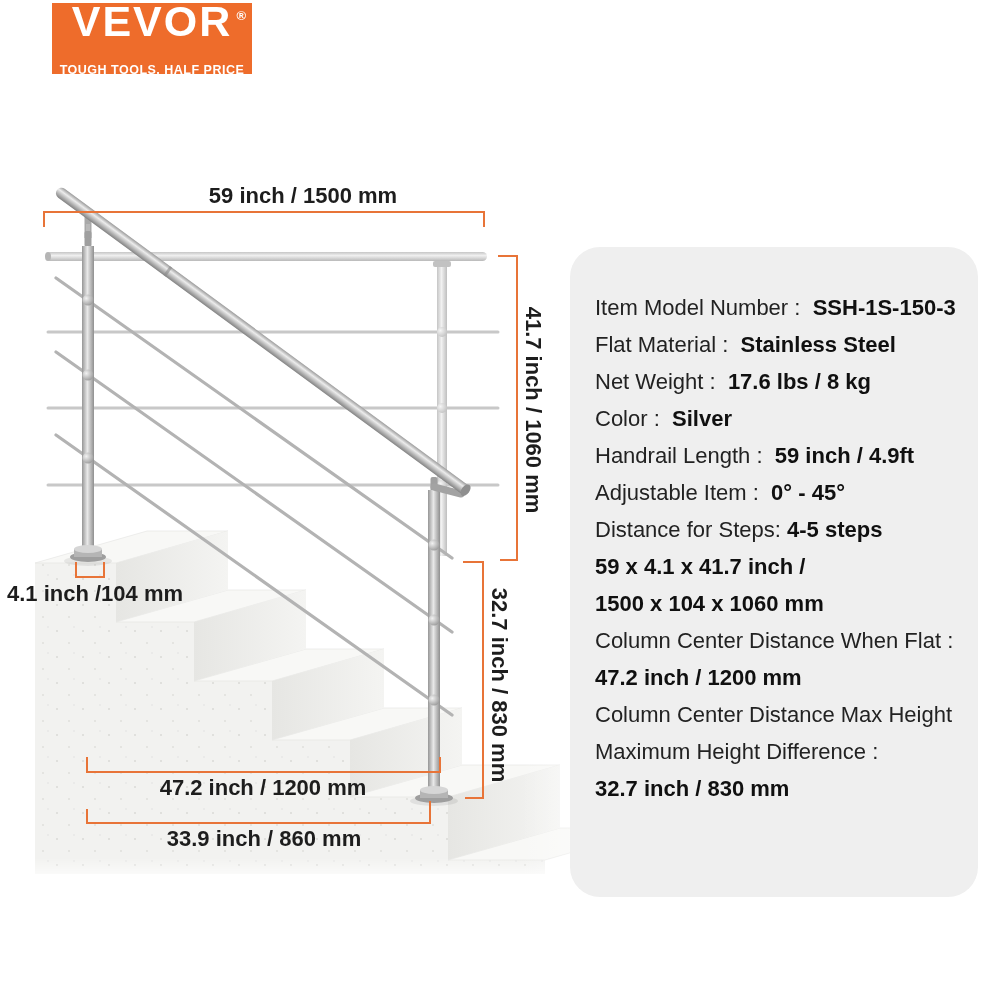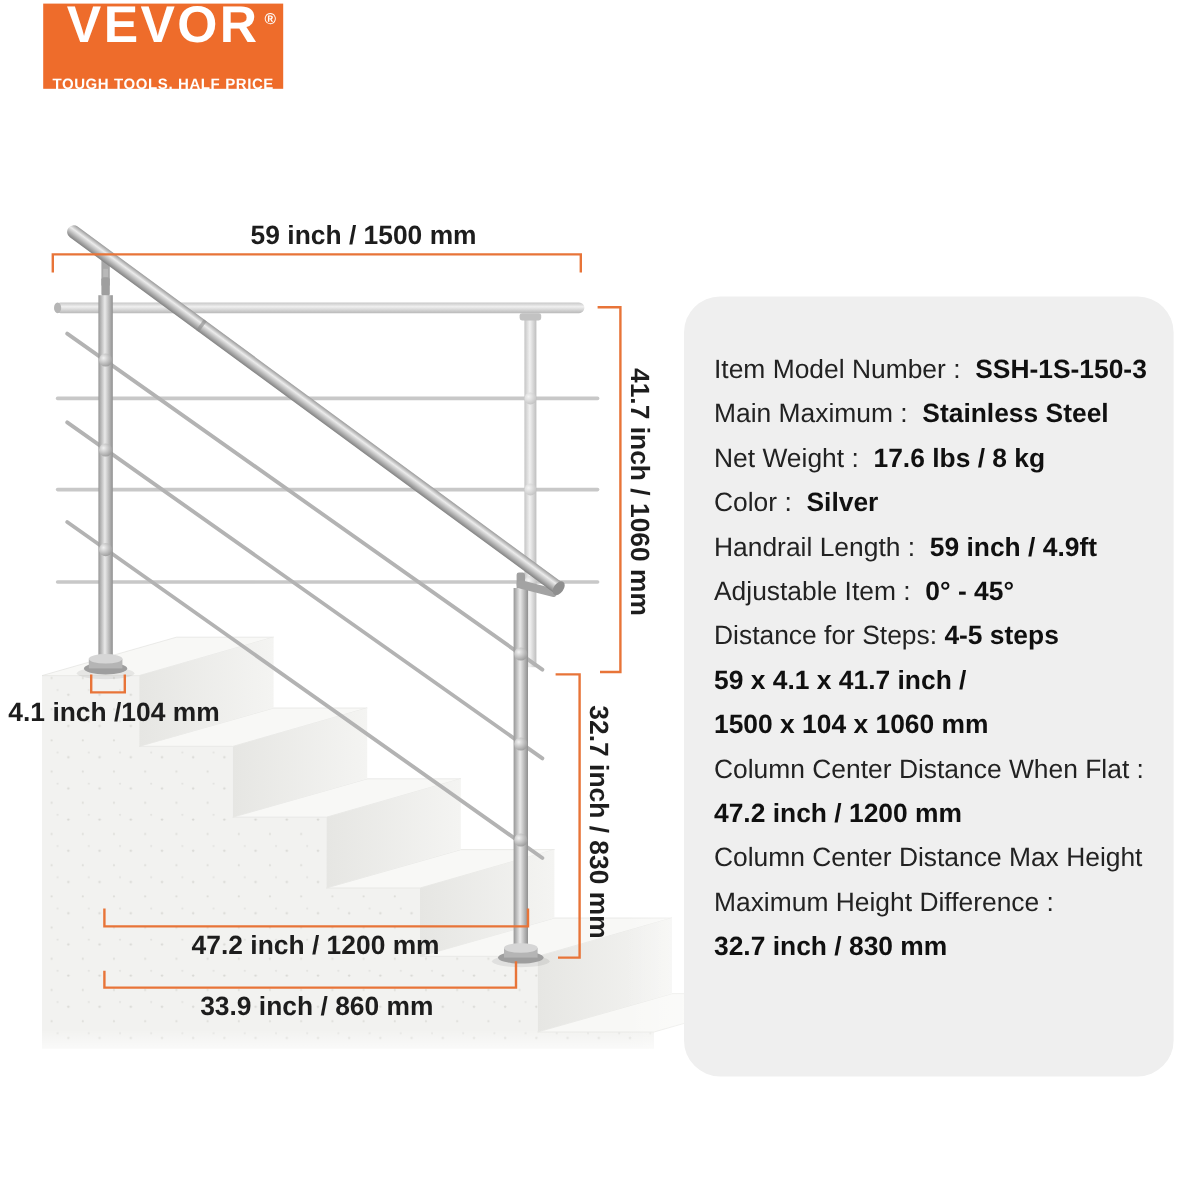--- a/index.html
+++ b/index.html
@@ -2,21 +2,21 @@
 <html style="--accent: #e87438;"><head>
 <meta charset="utf-8">
 <style>
   html,body{margin:0;padding:0;}
   body{
     width:1000px;height:1000px;position:relative;background:#ffffff;
     font-family:"Liberation Sans", sans-serif;overflow:hidden;
   }
   
   .logo{
-    position:absolute;left:36px;top:3px;width:200px;height:71px;
+    position:absolute;left:52px;top:3px;width:200px;height:71px;
     display:flex;flex-direction:column;align-items:center;justify-content:center;
     color:#fff;
   }
   .logo-word{font-weight:bold;font-size:43px;line-height:1;letter-spacing:2px;}
   .logo-reg{position:absolute;top:5px;right:6px;font-size:13px;font-weight:bold;}
   .logo-tag{font-size:12.5px;font-weight:bold;letter-spacing:0.5px;margin-top:20px;white-space:nowrap;}
   
   .diagram-svg{position:absolute;left:0;top:0;z-index:1;}
   .dim{stroke:var(--accent,#e87438);stroke-width:2;fill:none;}
   .dim-label{fill:#1d1d1d;font-weight:bold;font-size:22px;font-family:"Liberation Sans",sans-serif;}
@@ -201,21 +201,21 @@
 
 <div class="logo" style="background: rgb(238, 108, 43); color: rgb(255, 255, 255);">
   <div class="logo-word">VEVOR</div>
   <div class="logo-reg">®</div>
   <div class="logo-tag">TOUGH TOOLS, HALF PRICE</div>
 </div>
 
 <div class="panel" style="background: rgb(239, 239, 239); margin-top: 37px;">
   <div id="spec-lines">
       <div class="spec-line"><span>Item Model Number :  </span><b>SSH-1S-150-3</b></div>
-      <div class="spec-line"><span>Main Maximum :  </span><b>Stainless Steel</b></div>
+      <div class="spec-line"><span>Flat Material :  </span><b>Stainless Steel</b></div>
       <div class="spec-line"><span>Net Weight :  </span><b>17.6 lbs / 8 kg</b></div>
       <div class="spec-line"><span>Color :  </span><b>Silver</b></div>
       <div class="spec-line"><span>Handrail Length :  </span><b>59 inch / 4.9ft</b></div>
       <div class="spec-line"><span>Adjustable Item :  </span><b>0° - 45°</b></div>
       <div class="spec-line"><span>Distance for Steps: </span><b>4-5 steps</b></div>
       <div class="spec-line"><b>59 x 4.1 x 41.7 inch /</b></div>
       <div class="spec-line"><b>1500 x 104 x 1060 mm</b></div>
       <div class="spec-line"><span>Column Center Distance When Flat :</span></div>
       <div class="spec-line"><b>47.2 inch / 1200 mm</b></div>
       <div class="spec-line"><span>Column Center Distance Max Height</span></div>

